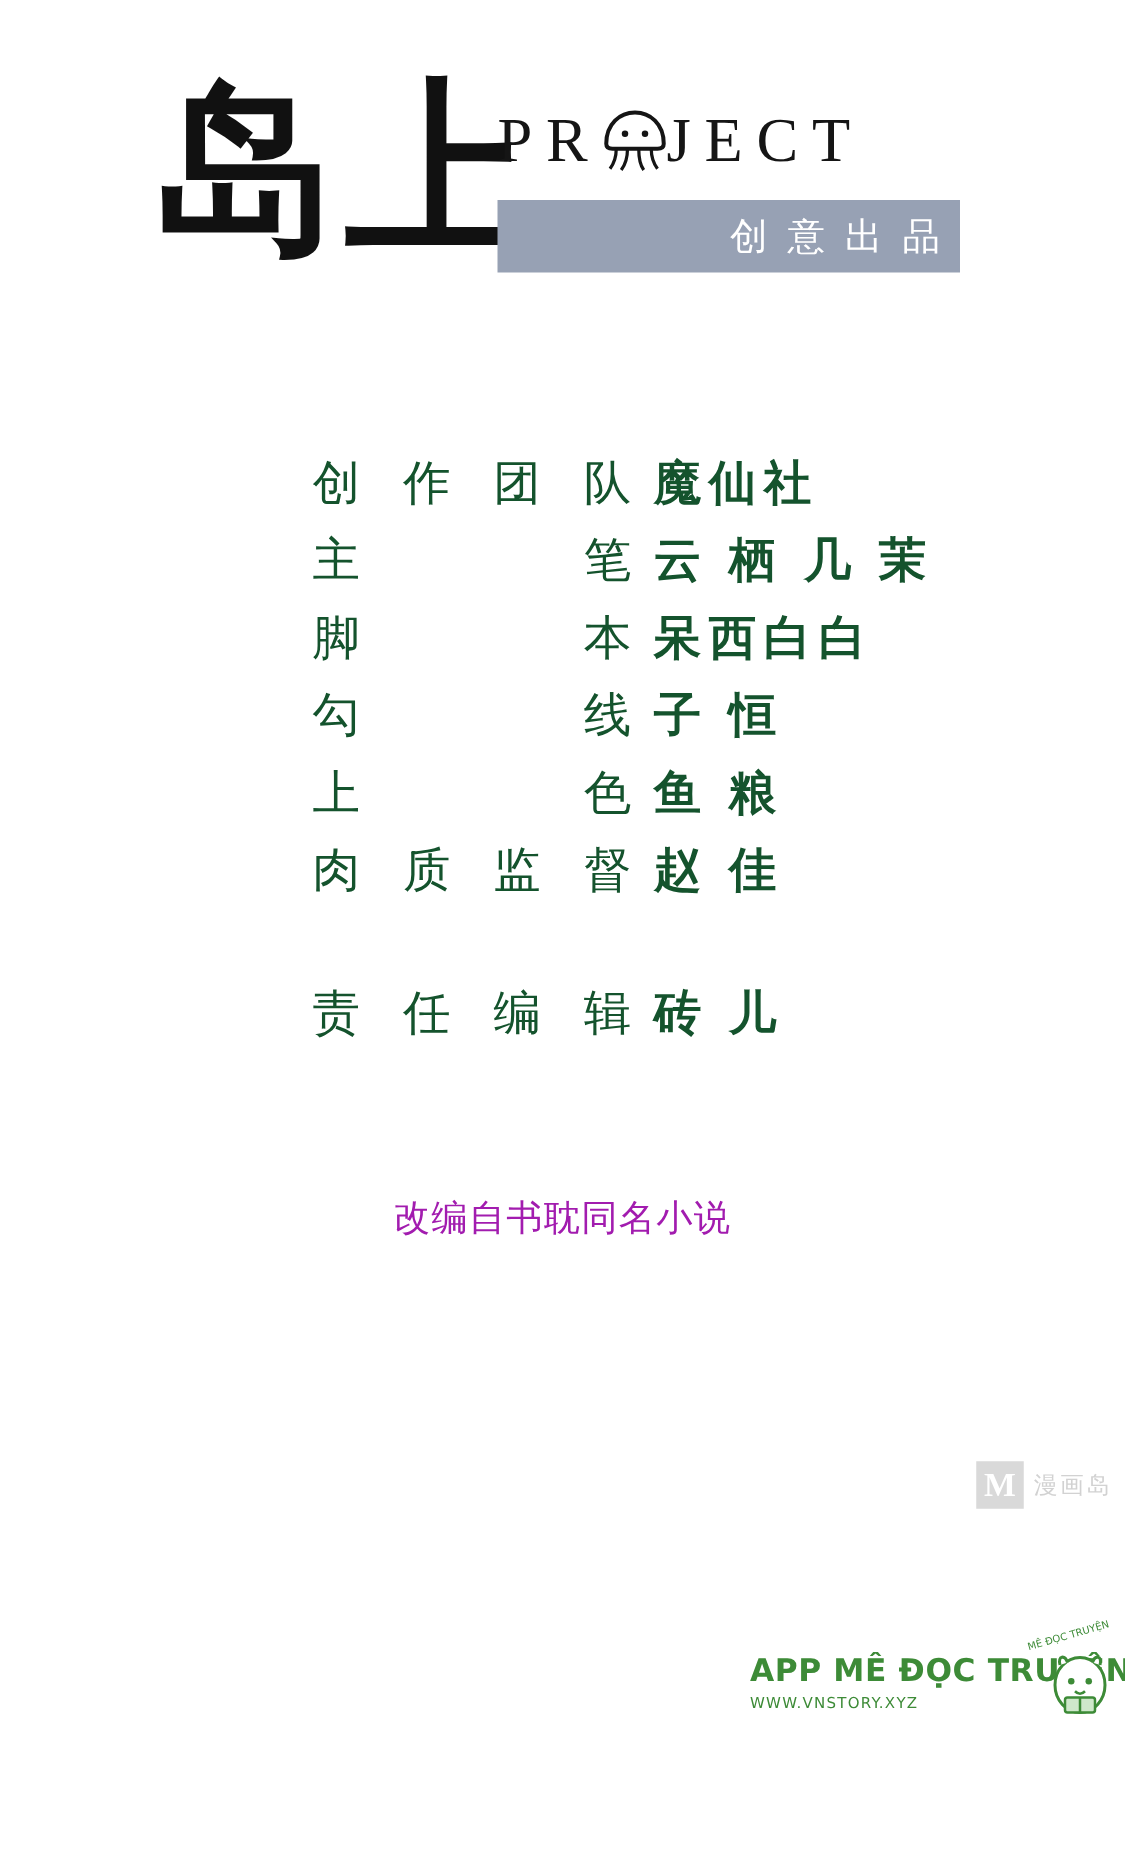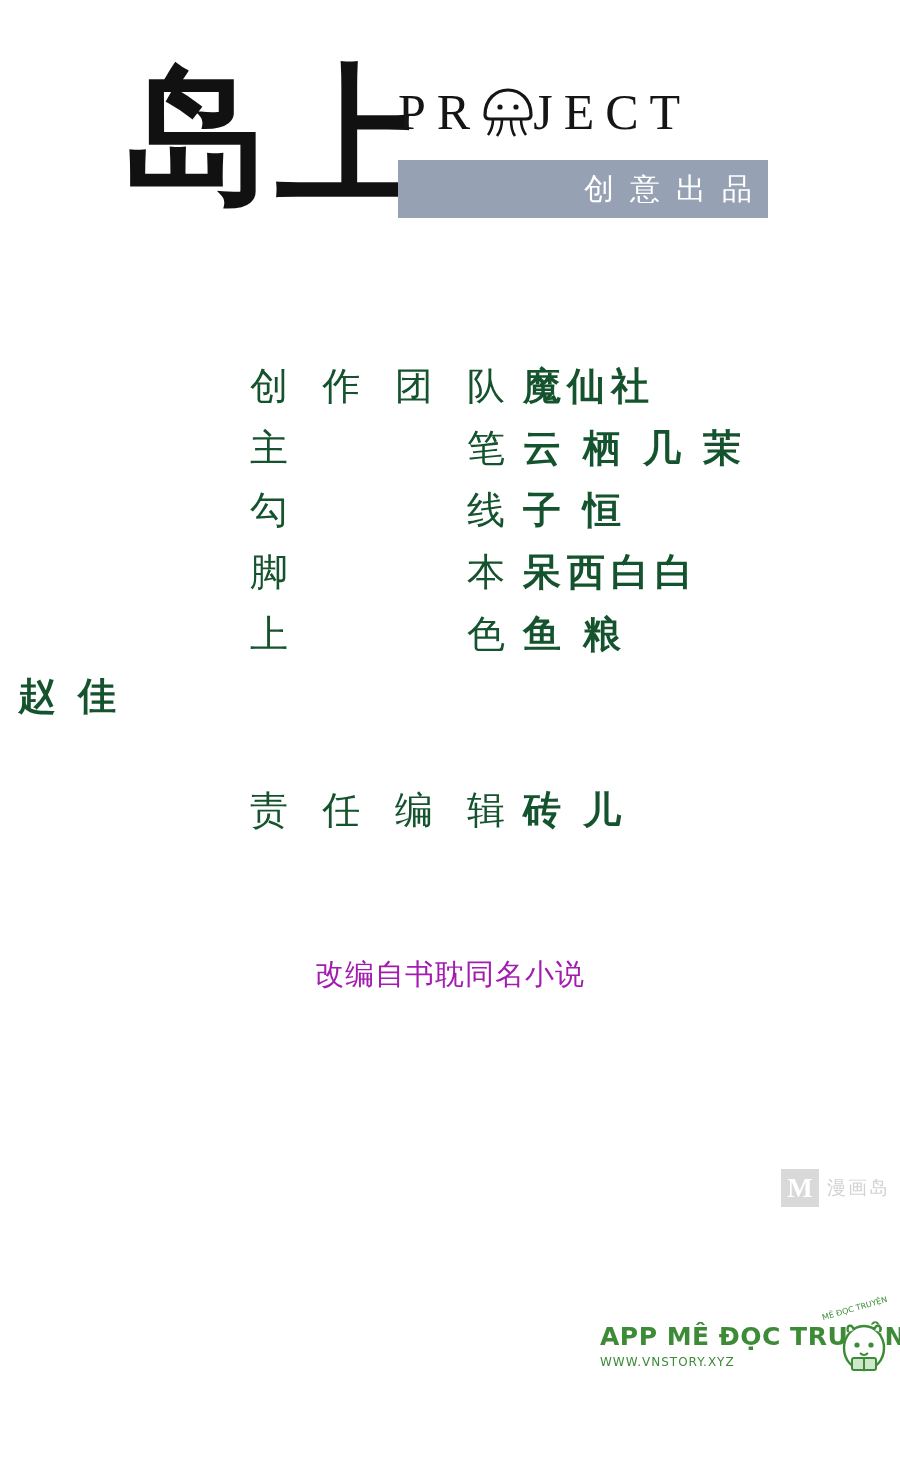--- a/index.html
+++ b/index.html
@@ -222,35 +222,36 @@
     <span class="credit-role">创作团队</span>
     <span class="credit-name sp3">魔仙社</span>
   </div>
 
   <div class="credit-row">
     <span class="credit-role">主笔</span>
     <span class="credit-name sp2">云栖几茉</span>
   </div>
 
   <div class="credit-row">
+    <span class="credit-role">脚本</span>
+    <span class="credit-name sp3">呆西白白</span>
+  </div>
+
+  <div class="credit-row">
     <span class="credit-role">勾线</span>
     <span class="credit-name sp2">子恒</span>
   </div>
 
   <div class="credit-row">
-    <span class="credit-role">脚本</span>
-    <span class="credit-name sp3">呆西白白</span>
-  </div>
-
-  <div class="credit-row">
     <span class="credit-role">上色</span>
     <span class="credit-name sp2">鱼粮</span>
   </div>
 
   <div class="credit-row">
+    <span class="credit-role">肉质监督</span>
     <span class="credit-name sp2">赵佳</span>
   </div>
 
   <div class="credit-row editor">
     <span class="credit-role">责任编辑</span>
     <span class="credit-name sp2">砖儿</span>
   </div>
 
 </div>
 

